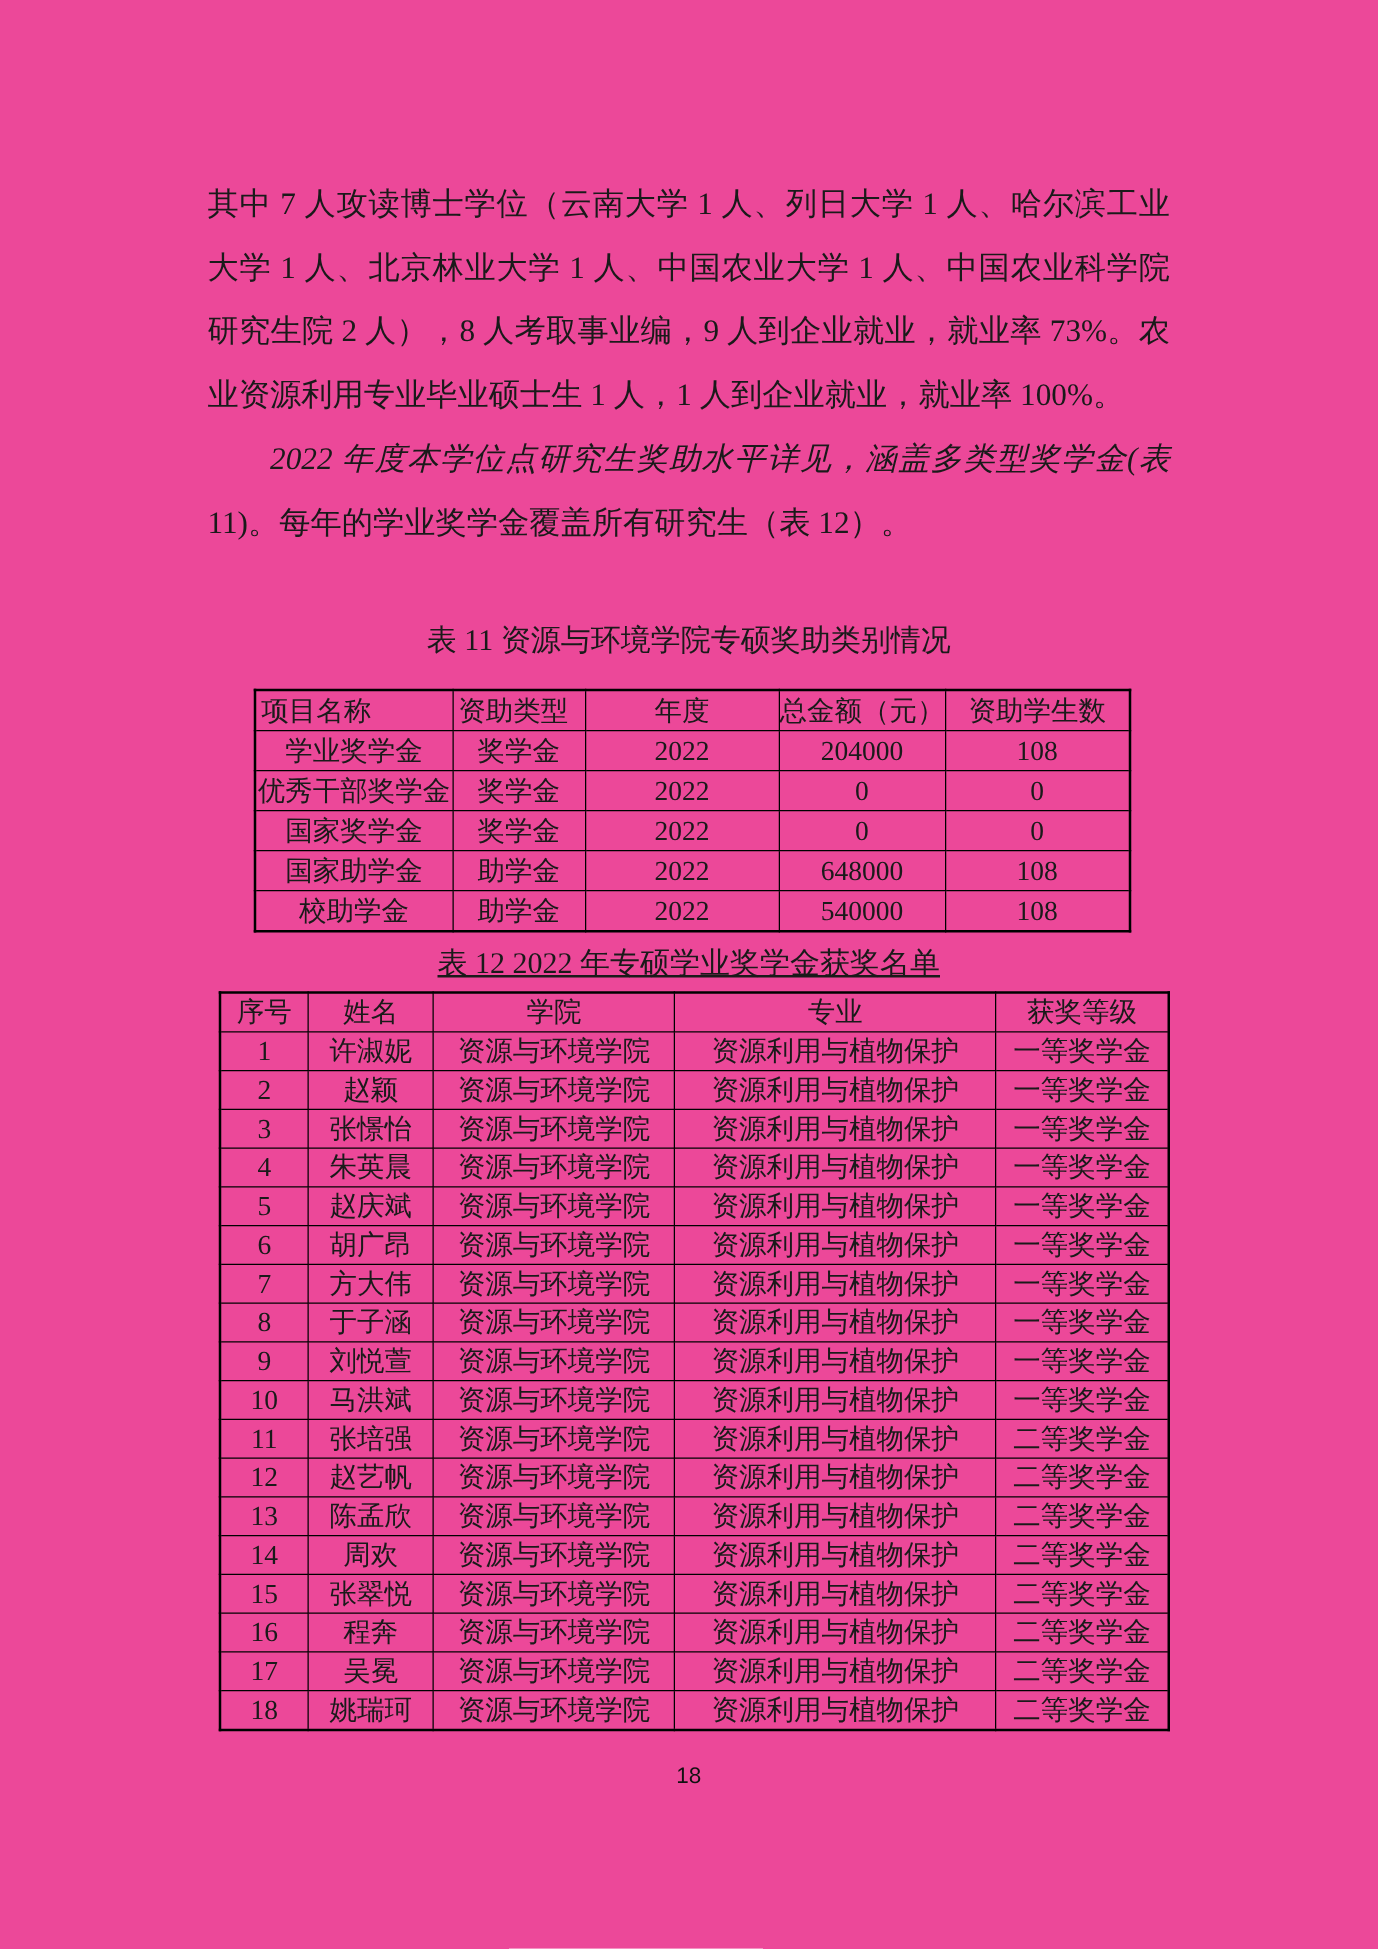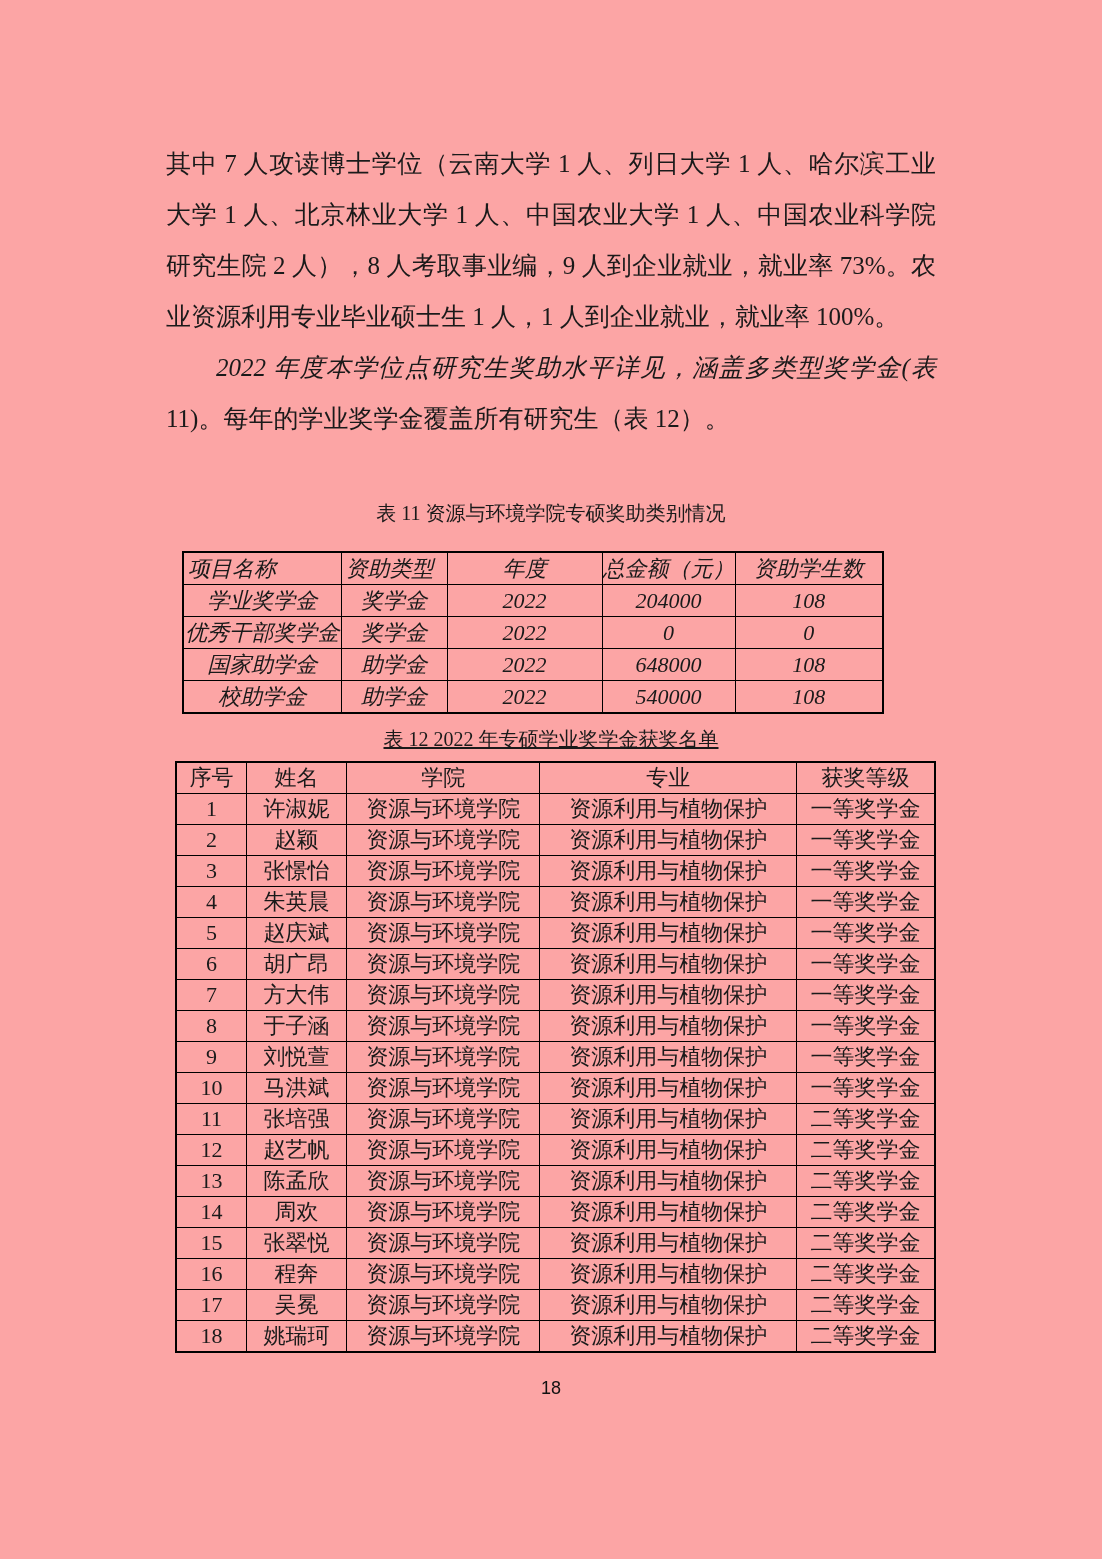--- a/index.html
+++ b/index.html
@@ -1,20 +1,20 @@
 <!DOCTYPE html>
 <html><head>
 <meta charset="utf-8">
 <style>
   html, body { margin: 0; padding: 0; background: #ffffff; }
   .page {
     position: relative;
     width: 1102px;
     height: 1559px;
-    background: #fca5a5;
+    background: #ec4899;
     color: #1a1a1a;
     font-family: "Liberation Serif", "DejaVu Serif", serif;
     box-sizing: border-box;
     padding: 138px 166px 0 166px;
     overflow: hidden;
   }
   .content { width: 770px; }
 
   
   .para { font-size: 25px; line-height: 51px; }
@@ -26,21 +26,21 @@
   .heading {
     font-size: 28px;
     font-weight: bold;
     line-height: 52px;
     padding-left: 56px;
     white-space: nowrap;
   }
 
   
   .tbl-caption {
-    font-size: 20px;
+    font-size: 24px;
     line-height: 27px;
     text-align: center;
     white-space: nowrap;
   }
   .cap11 { margin-top: 56px; }
   .cap12 { margin-top: 12px; text-decoration: underline; }
 
   
   table {
     border-collapse: collapse;
@@ -50,21 +50,21 @@
   }
   th, td {
     border: 1.5px solid #000;
     text-align: center;
     vertical-align: middle;
     font-weight: normal;
     padding: 0;
     white-space: nowrap;
     overflow: hidden;
   }
-  #table11 { margin-top: 24px; margin-left: 16px; font-style: italic; }
+  #table11 { margin-top: 24px; margin-left: 37px; }
   #table11 th, #table11 td { height: 31px; }
   #table11 col:nth-child(1) { width: 158px; }
   #table11 col:nth-child(2) { width: 106px; }
   #table11 col:nth-child(3) { width: 155px; }
   #table11 col:nth-child(4) { width: 132px; }
   #table11 col:nth-child(5) { width: 148px; }
   #table11 th:nth-child(1), #table11 th:nth-child(2) {
     text-align: left;
     padding-left: 4px;
   }
@@ -133,20 +133,27 @@
             <td>108</td>
           </tr>
           <tr>
             <td>优秀干部奖学金</td>
             <td>奖学金</td>
             <td>2022</td>
             <td>0</td>
             <td>0</td>
           </tr>
           <tr>
+            <td>国家奖学金</td>
+            <td>奖学金</td>
+            <td>2022</td>
+            <td>0</td>
+            <td>0</td>
+          </tr>
+          <tr>
             <td>国家助学金</td>
             <td>助学金</td>
             <td>2022</td>
             <td>648000</td>
             <td>108</td>
           </tr>
           <tr>
             <td>校助学金</td>
             <td>助学金</td>
             <td>2022</td>

